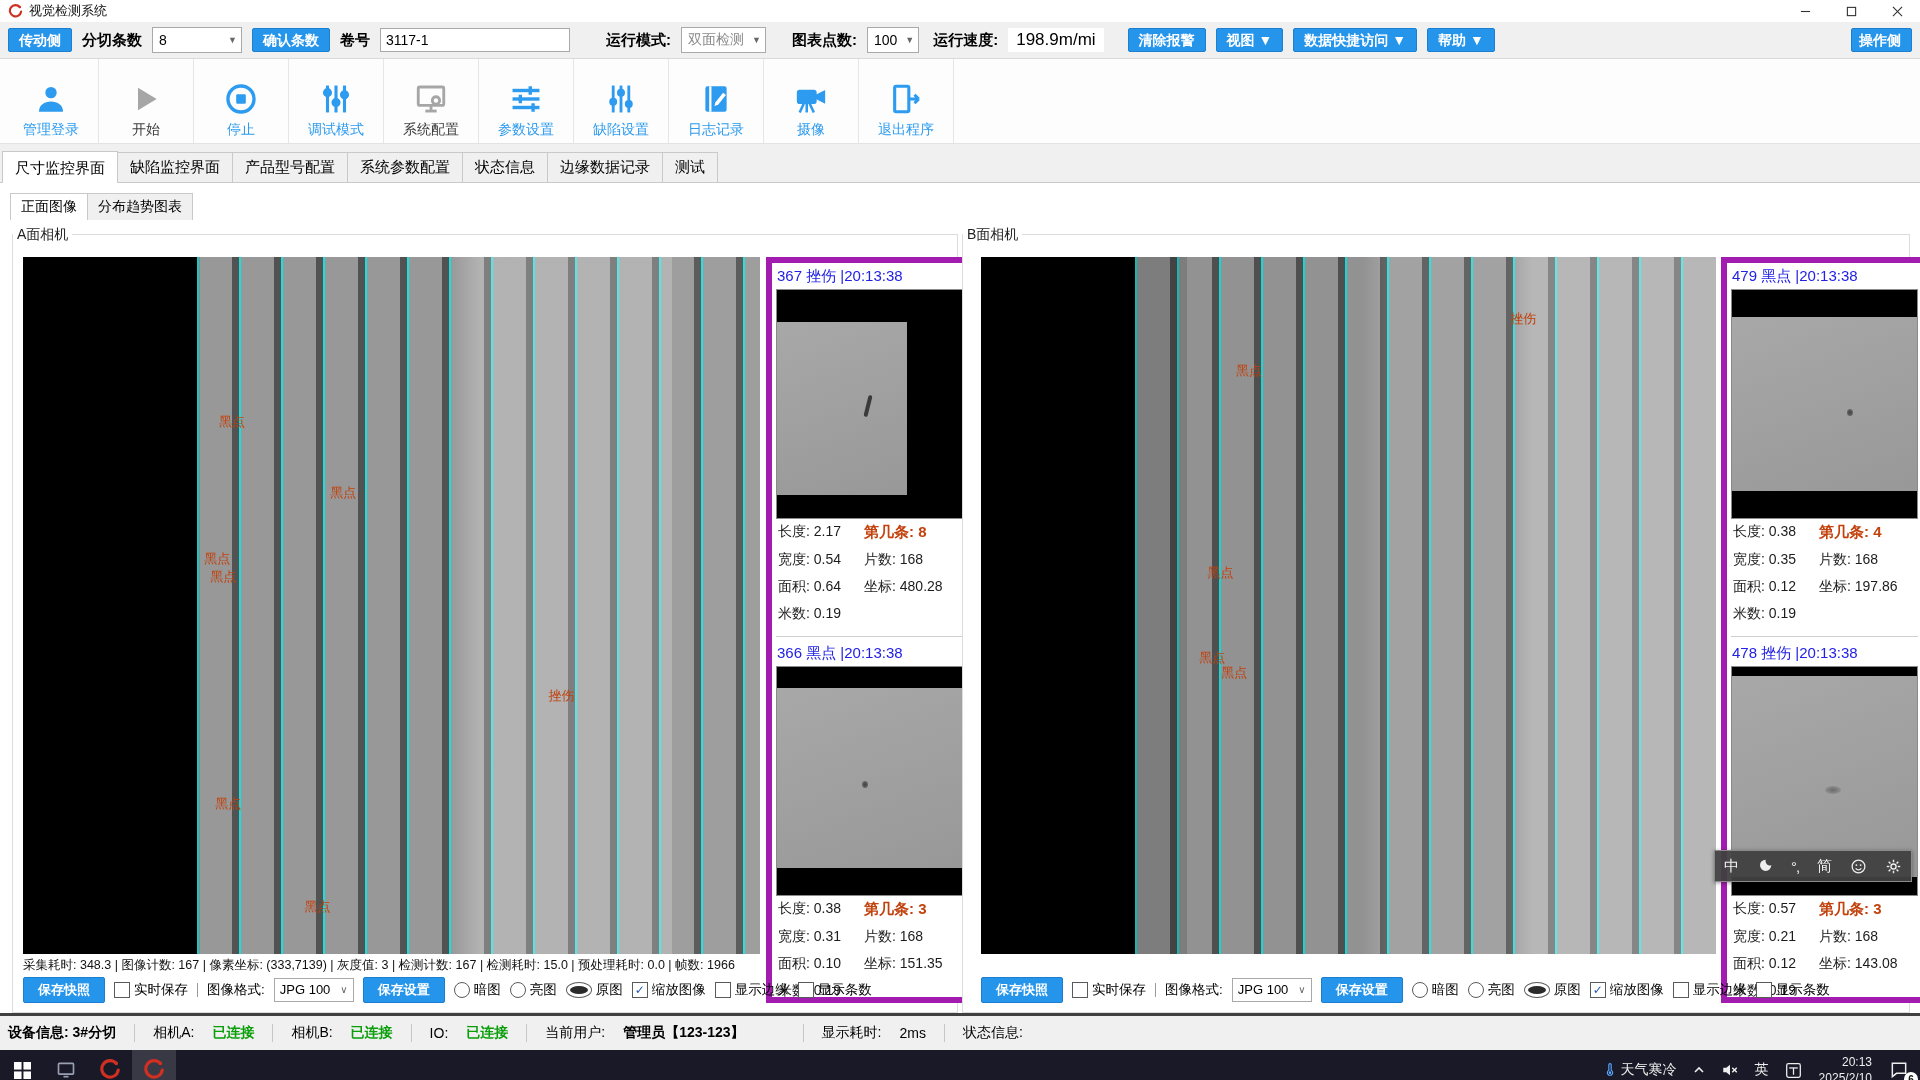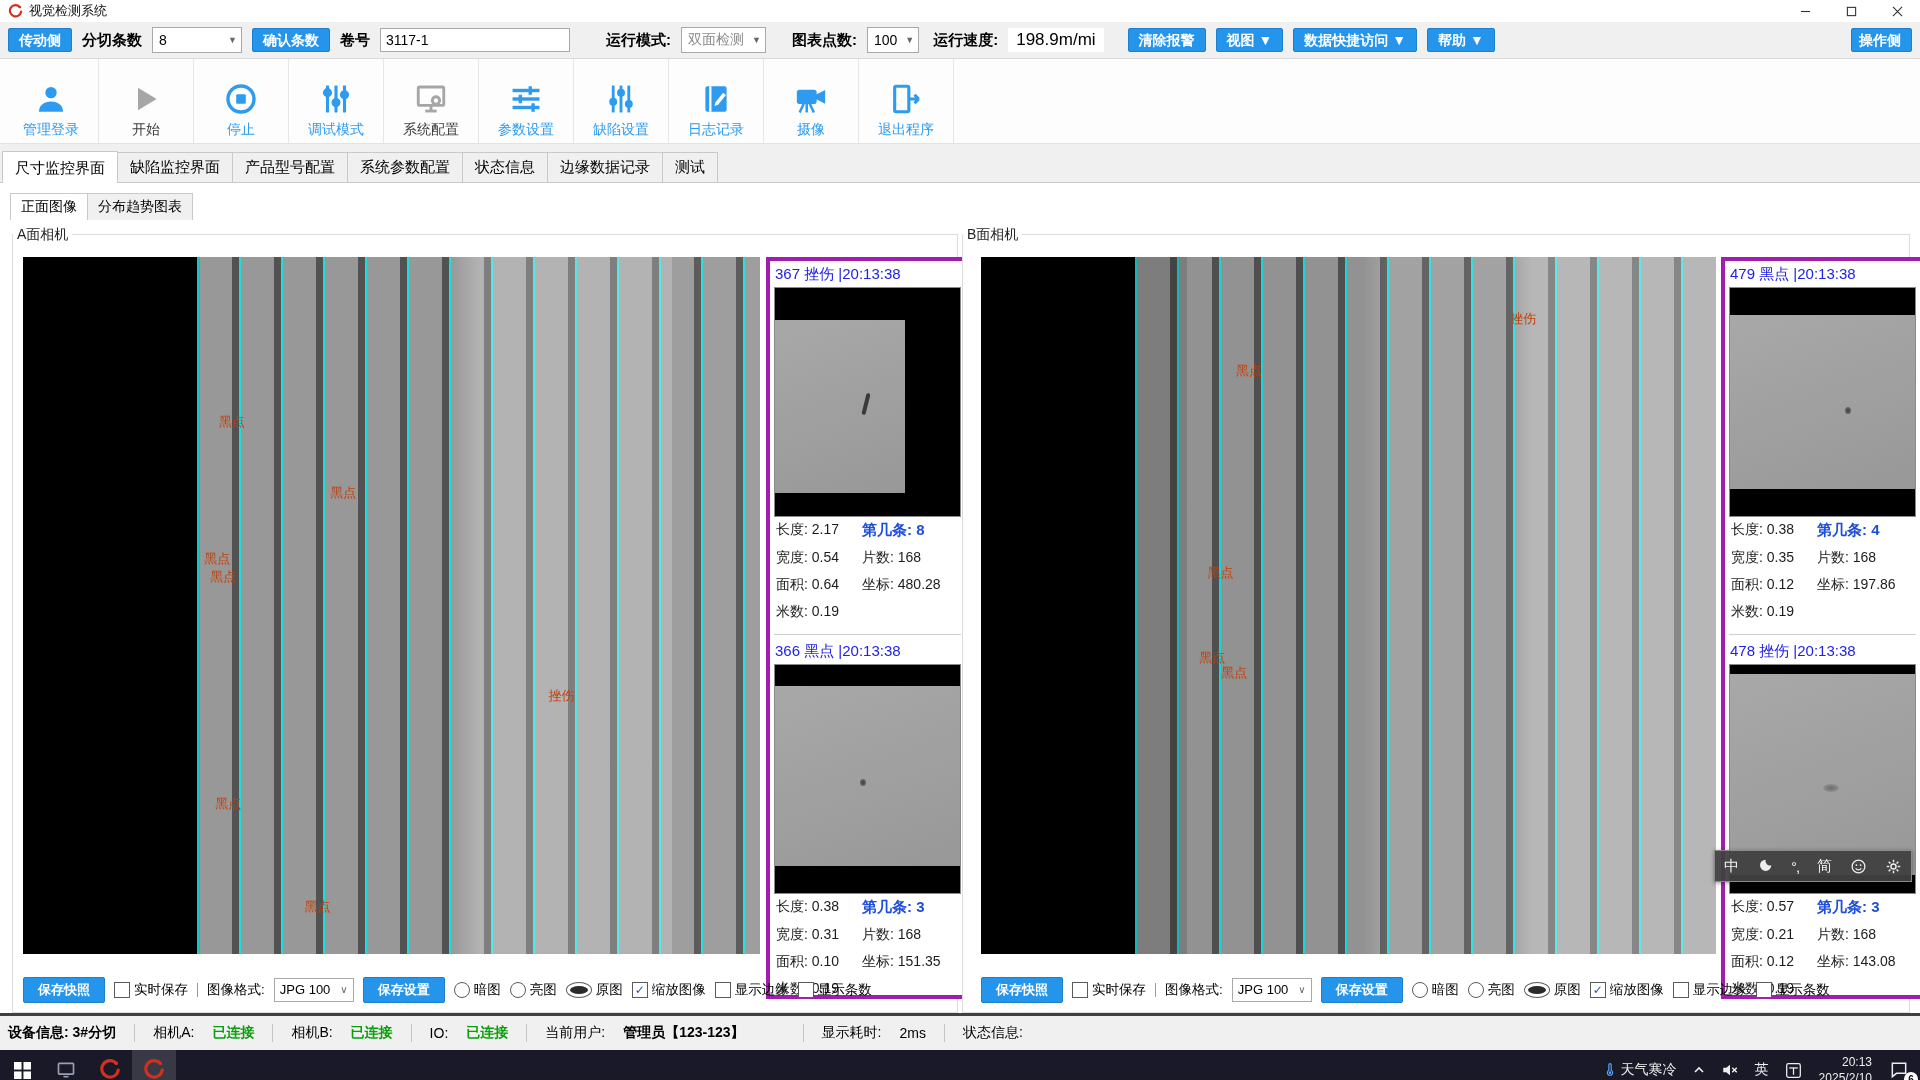--- a/index.html
+++ b/index.html
@@ -47,30 +47,30 @@
      background:
        repeating-linear-gradient(to right, rgba(18,226,226,.95) 0 2px, rgba(0,0,0,0) 2px 42px),
        repeating-linear-gradient(to right, #989898 0 35px, #525252 35px 42px);}
   .shade{position:absolute;inset:0;pointer-events:none;}
   .shade-a{background:linear-gradient(to right, rgba(0,0,0,.28) 0 10%, rgba(0,0,0,.10) 10% 24%,
             rgba(0,0,0,0) 24% 58%, rgba(255,255,255,.26) 62% 88%, rgba(255,255,255,.06) 88% 100%);}
   .shade-b{background:linear-gradient(to right, rgba(0,0,0,.18) 0 28%, rgba(0,0,0,.04) 28% 52%,
             rgba(255,255,255,.10) 55% 72%, rgba(255,255,255,.30) 75% 100%);}
   .ov-label{position:absolute;color:#c2410c;font-size:13px;white-space:nowrap;}
   
-  .defect-panel{position:absolute;background:#fff;border:4px solid #a21caf;padding:2px 4px;}
+  .defect-panel{position:absolute;background:#fff;border:6px solid #a21caf;padding:2px 4px;}
   .defect-header{color:#2222e6;font-size:15px;padding:2px 1px 3px 1px;white-space:nowrap;}
   .thumb{position:relative;background:#000;border:1px solid #8a8a8a;height:228px;overflow:hidden;}
   .t-gray{position:absolute;background:linear-gradient(160deg,#a8a8a8,#989898);}
   .mark{position:absolute;}
   .mark-slash{width:4px;height:22px;background:#3a3a3a;transform:rotate(14deg);border-radius:2px;}
   .mark-dot{width:6px;height:7px;background:radial-gradient(#3f3f3f,#7a7a7a);border-radius:50%;}
   .mark-smudge{width:16px;height:8px;background:radial-gradient(#6a6a6a,rgba(150,150,150,0));border-radius:50%;}
   .stats{display:grid;grid-template-columns:86px 1fr;padding:4px 2px;row-gap:9px;font-size:14px;color:#1c1c1c;}
-  .stats .c2.strong{font-weight:bold;font-size:15px;color:#1d4ed8;}
+  .stats .c2.strong{font-weight:bold;font-size:15px;color:#c2410c;}
   .card2{border-top:1px solid #cfcfcf;margin-top:9px;padding-top:5px;}
   
   .cam-status{position:absolute;font-size:12.5px;color:#111;white-space:nowrap;}
   .controls-row{position:absolute;display:flex;align-items:center;gap:9px;font-size:13.5px;white-space:nowrap;}
   .controls-row .btn-blue{font-size:13px;padding:4px 14px;}
   .chk,.radio{display:inline-flex;align-items:center;gap:4px;}
   .chk-box{width:14px;height:14px;border:1px solid #5a5a5a;background:#fff;display:inline-flex;align-items:center;justify-content:center;font-size:12px;color:#1e56b0;font-weight:bold;}
   .r-dot{width:14px;height:14px;border:1px solid #5a5a5a;border-radius:50%;background:#fff;position:relative;}
   .r-dot.sel::after{content:"";position:absolute;inset:3px;border-radius:50%;background:#2b2b2b;}
   .vline{width:1px;height:14px;background:#9a9a9a;}
@@ -330,20 +330,21 @@
           <span class="c1">宽度: 0.31</span>
             <span class="c2">片数: 168</span>
           <span class="c1">面积: 0.10</span>
             <span class="c2">坐标: 151.35</span>
           <span class="c1">米数: 0.19</span>
             <span class="c2"></span>
         </div>
       </div>
     </div>
 
+    <div class="cam-status" style="left:10px;top:722px;">采集耗时: 348.3  | 图像计数: 167  | 像素坐标: (333,7139)  | 灰度值: 3  | 检测计数: 167  | 检测耗时: 15.0  | 预处理耗时: 0.0  | 帧数: 1966</div>
 
     <div class="controls-row" style="left:10px;top:742px;">
       <button class="btn-blue">保存快照</button>
       <label class="chk">
           <span class="chk-box"></span>
           <span>实时保存</span>
         </label>
       <span class="vline"></span>
       <span>图像格式:</span>
       <span class="mini-sel">

